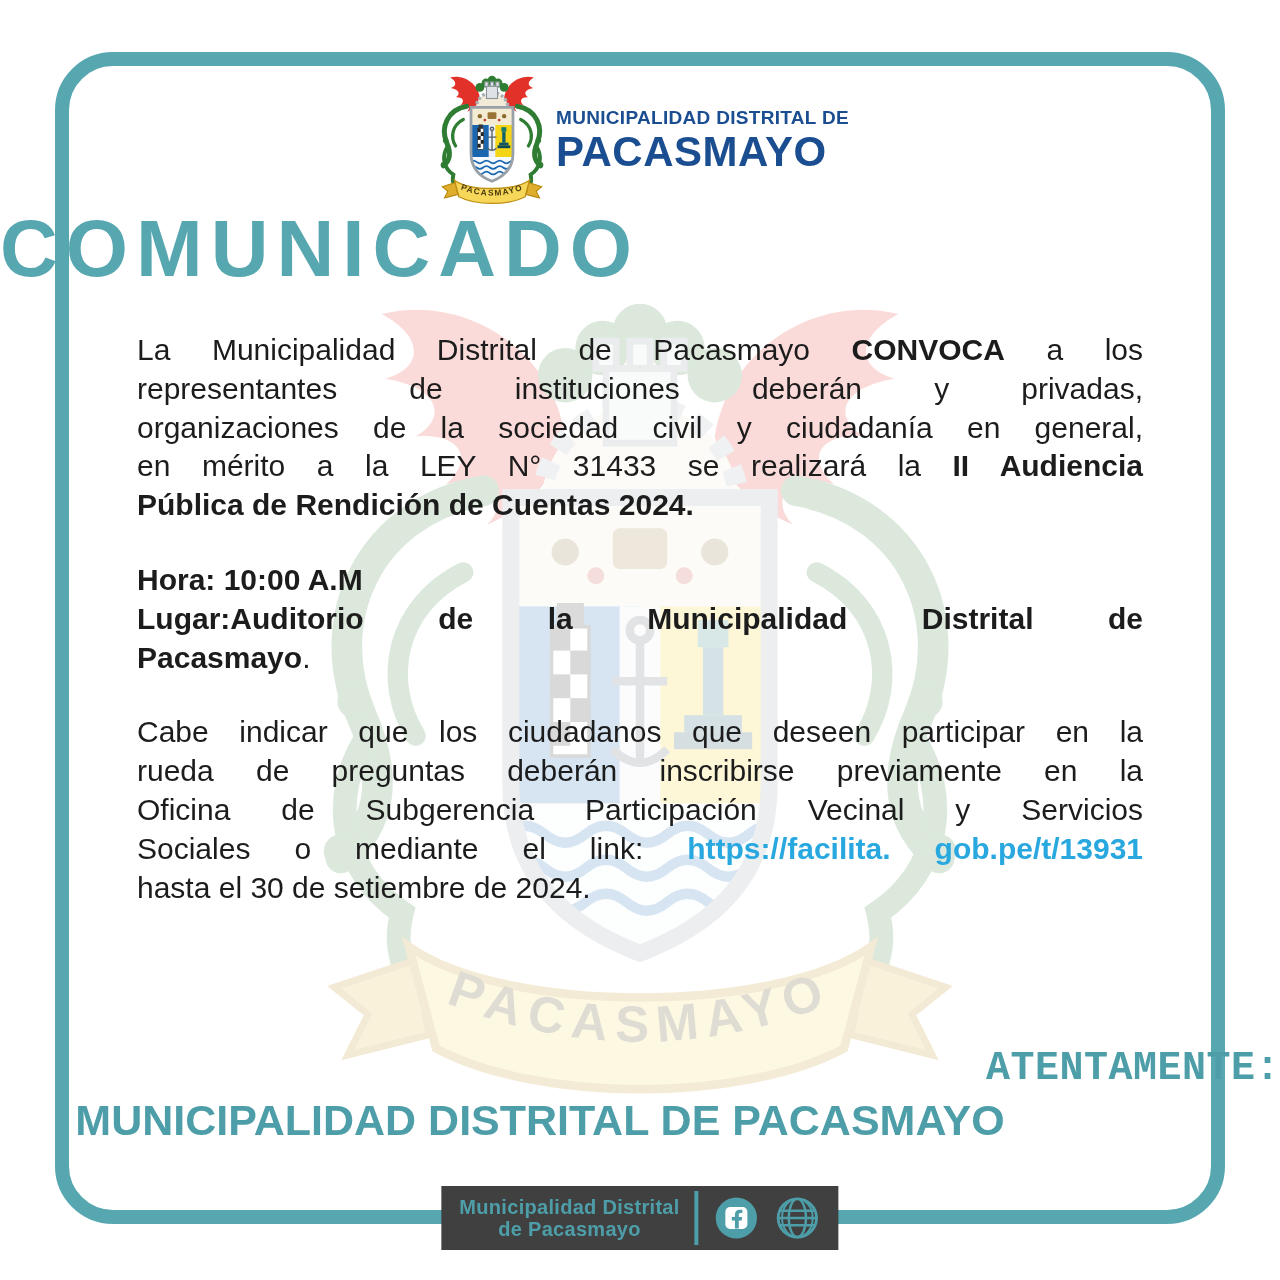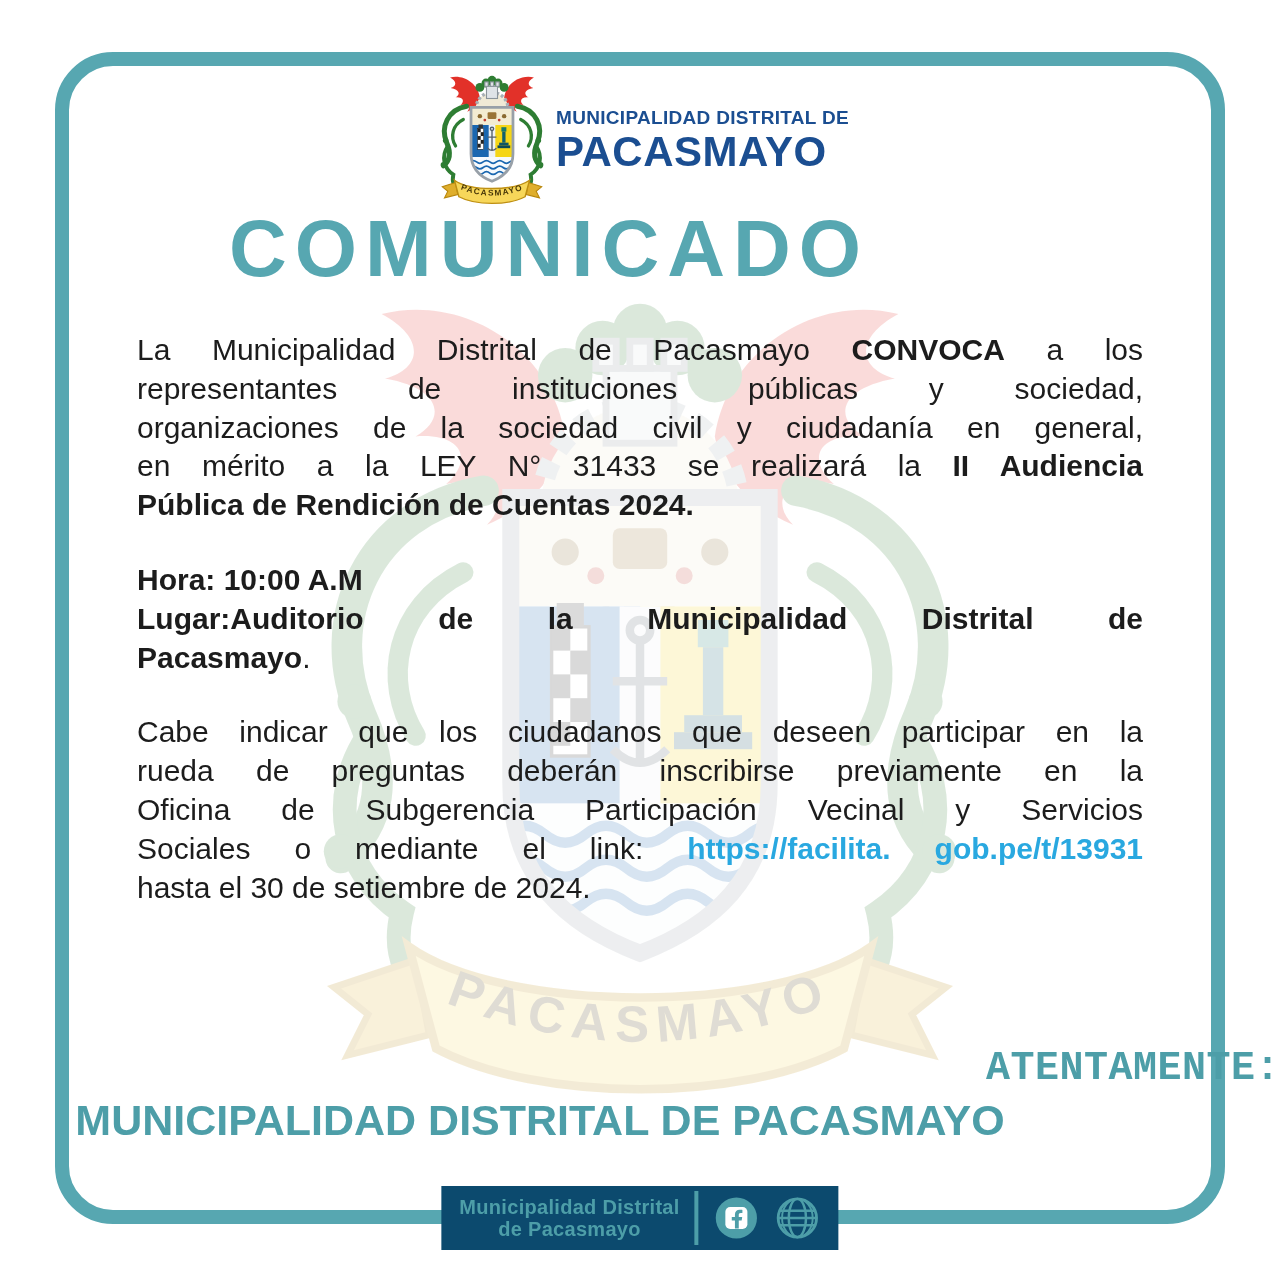--- a/index.html
+++ b/index.html
@@ -14,41 +14,41 @@
   .watermark{position:absolute;left:258px;top:280px;width:764px;height:850px;opacity:.17;pointer-events:none;}
 
   
   .header{position:absolute;left:0;top:72px;width:1280px;display:flex;justify-content:center;align-items:center;gap:3px;}
   .crest-small{width:122px;height:138px;flex:0 0 auto;}
   .org-text{display:flex;flex-direction:column;justify-content:center;}
   .org-small{font-size:19px;font-weight:bold;color:#1B4E91;letter-spacing:.3px;line-height:22px;}
   .org-big{font-size:42px;font-weight:bold;color:#1B4E91;letter-spacing:.5px;line-height:46px;}
 
   
-  .title{position:absolute;left:0;top:206px;width:1098px;text-align:center;
+  .title{position:absolute;left:0;top:206px;width:1098px;text-align:left;
          font-size:80px;font-weight:bold;color:#57A7B1;letter-spacing:8px;line-height:86px;}
 
   
   .content{position:absolute;left:137px;top:331px;width:1006px;}
   .para{margin:0 0 36px 0;}
   .para:last-child{margin-bottom:17px;}
   .tline{font-size:30px;line-height:38.8px;color:#1c1c1c;text-align:justify;text-align-last:left;}
   .tline.just{text-align-last:justify;}
   .tline .b{font-weight:bold;}
   .tline .link{color:#29A8E0;font-weight:bold;cursor:pointer;}
 
   
   .sig1{position:absolute;left:0;top:1046px;width:1280px;text-align:right;
         font-size:40px;font-weight:bold;color:#4D9EA8;letter-spacing:.5px;font-family:Liberation Mono, monospace;}
   .sig2{position:absolute;left:0;top:1096px;width:1080px;text-align:center;
         font-size:43px;font-weight:bold;color:#4D9EA8;letter-spacing:0px;}
 
   
   .footer-bar{position:absolute;left:50%;top:1186px;transform:translateX(-50%);
-              background:#0c4a6e;display:flex;align-items:center;gap:15px;
+              background:#404040;display:flex;align-items:center;gap:15px;
               padding:0 18px;height:64px;}
   .footer-org{text-align:center;color:#4D9EA8;font-weight:bold;font-size:20px;line-height:22px;letter-spacing:.3px;}
   .footer-divider{width:4px;height:54px;background:#4D9EA8;}
   .social{width:46px;height:46px;display:block;}
 </style>
 </head>
 <body>
 
 <svg width="0" height="0" style="position:absolute" aria-hidden="true">
   <defs>
@@ -160,21 +160,21 @@
       <div class="org-small">MUNICIPALIDAD DISTRITAL DE</div>
       <div class="org-big">PACASMAYO</div>
     </div>
   </div>
 
   <div class="title">COMUNICADO</div>
 
   <div class="content">
     <div class="para">
         <div class="tline just"><span>La Municipalidad Distrital de Pacasmayo </span><span class="b">CONVOCA</span><span> a los</span></div>
-        <div class="tline just"><span>representantes de instituciones públicas y sociedad,</span></div>
+        <div class="tline just"><span>representantes de instituciones deberán y privadas,</span></div>
         <div class="tline just"><span>organizaciones de la sociedad civil  y ciudadanía en general,</span></div>
         <div class="tline just"><span>en mérito a la LEY N° 31433 se realizará la </span><span class="b">II Audiencia</span></div>
         <div class="tline"><span class="b">Pública de Rendición de Cuentas 2024.</span></div>
       </div>
     <div class="para">
         <div class="tline"><span class="b">Hora: 10:00 A.M</span></div>
         <div class="tline just"><span class="b">Lugar:Auditorio de la Municipalidad Distrital de</span></div>
         <div class="tline"><span class="b">Pacasmayo</span><span>.</span></div>
       </div>
     <div class="para">

